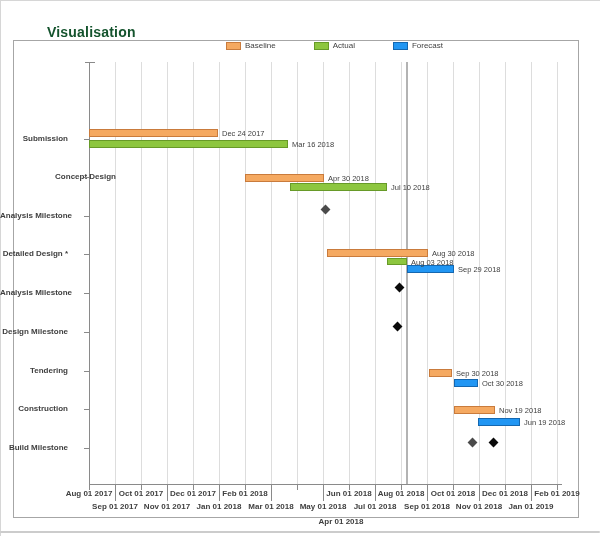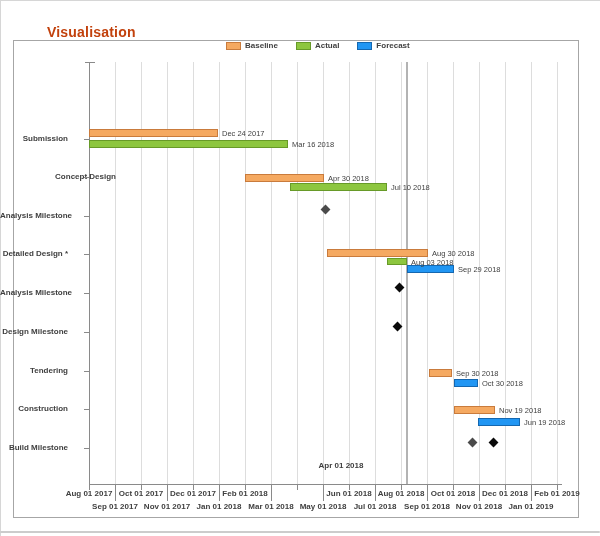--- a/index.html
+++ b/index.html
@@ -4,28 +4,28 @@
 <style>
   html,body{margin:0;padding:0;}
   body{
     width:600px;height:536px;position:relative;background:#ffffff;
     font-family:"Liberation Sans", sans-serif;overflow:hidden;
   }
   .frame-top{position:absolute;left:0;top:0;width:600px;height:1px;background:#d6d6d6;}
   .frame-left{position:absolute;left:0;top:0;width:1px;height:536px;background:#d6d6d6;}
   .frame-bottom{position:absolute;left:0;top:531px;width:600px;height:2px;background:#cccccc;border-radius:2px;}
   #page-title{
-    position:absolute;left:47px;top:15px;font-size:14px;color:#c2410c;letter-spacing:.2px;
+    position:absolute;left:47px;top:15px;font-size:14px;color:#14532d;letter-spacing:.2px;
   }
   #chart-box{
     position:absolute;left:13px;top:40px;width:566px;height:478px;
     border:1px solid #a6a6a6;background:#ffffff;box-sizing:border-box;
   }
   #legend{
-    position:absolute;left:226px;top:41px;display:flex;align-items:center;gap:18px;z-index:6;font-weight:bold;
+    position:absolute;left:226px;top:41px;display:flex;align-items:center;gap:38px;z-index:6;
   }
   .legend-item{display:flex;align-items:center;gap:4px;cursor:default;}
   .legend-swatch{width:15px;height:8px;box-sizing:border-box;}
   .legend-label{font-size:8px;color:#3f3f3f;}
   .gridline{position:absolute;width:1px;background:#dddddd;}
   .today-line{position:absolute;width:2px;background:#b3b3b3;}
   .axis-line{position:absolute;background:#8a8a8a;}
   .x-tick{position:absolute;width:1px;background:#8a8a8a;}
   .x-tick-label{
     position:absolute;width:64px;text-align:center;font-size:8px;font-weight:600;color:#3f3f3f;white-space:nowrap;
@@ -97,21 +97,21 @@
     <div class="x-tick-label" style="left: 135px; top: 502px;">Nov 01 2017</div>
     <div class="x-tick" style="left: 193px; top: 484px; height: 6px;"></div>
     <div class="x-tick-label" style="left: 161px; top: 489px;">Dec 01 2017</div>
     <div class="x-tick" style="left: 219px; top: 484px; height: 17px;"></div>
     <div class="x-tick-label" style="left: 187px; top: 502px;">Jan 01 2018</div>
     <div class="x-tick" style="left: 245px; top: 484px; height: 6px;"></div>
     <div class="x-tick-label" style="left: 213px; top: 489px;">Feb 01 2018</div>
     <div class="x-tick" style="left: 271px; top: 484px; height: 17px;"></div>
     <div class="x-tick-label" style="left: 239px; top: 502px;">Mar 01 2018</div>
     <div class="x-tick" style="left: 297px; top: 484px; height: 6px;"></div>
-    <div class="x-tick-label" style="left: 265px; top: 461px; padding-left: 44px;">Apr 01 2018</div>
+    <div class="x-tick-label" style="left: 265px; top: 517px; padding-left: 44px;">Apr 01 2018</div>
     <div class="x-tick" style="left: 323px; top: 484px; height: 17px;"></div>
     <div class="x-tick-label" style="left: 291px; top: 502px;">May 01 2018</div>
     <div class="x-tick" style="left: 349px; top: 484px; height: 6px;"></div>
     <div class="x-tick-label" style="left: 317px; top: 489px;">Jun 01 2018</div>
     <div class="x-tick" style="left: 375px; top: 484px; height: 17px;"></div>
     <div class="x-tick-label" style="left: 343px; top: 502px;">Jul 01 2018</div>
     <div class="x-tick" style="left: 401px; top: 484px; height: 6px;"></div>
     <div class="x-tick-label" style="left: 369px; top: 489px;">Aug 01 2018</div>
     <div class="x-tick" style="left: 427px; top: 484px; height: 17px;"></div>
     <div class="x-tick-label" style="left: 395px; top: 502px;">Sep 01 2018</div>

